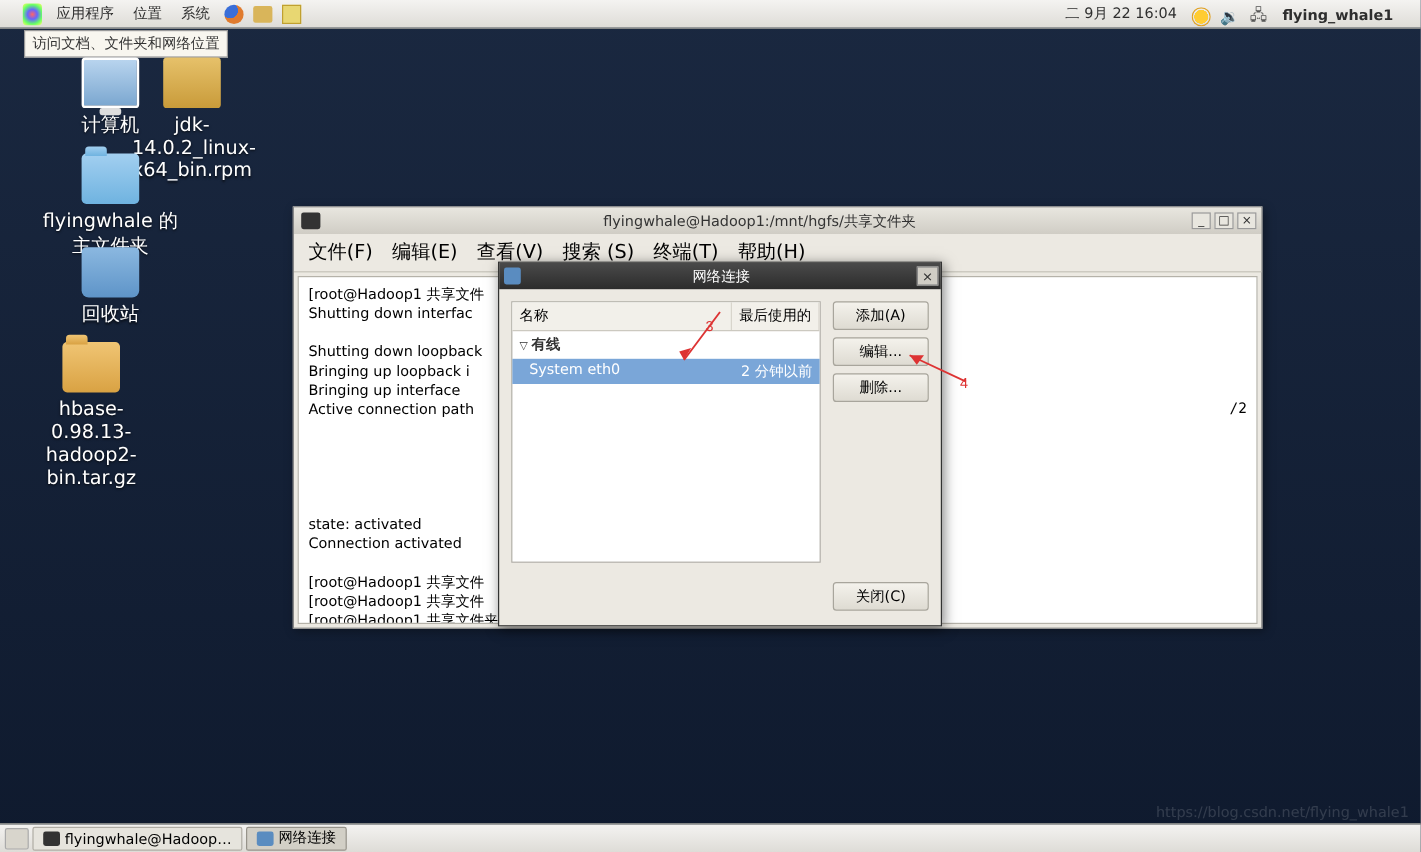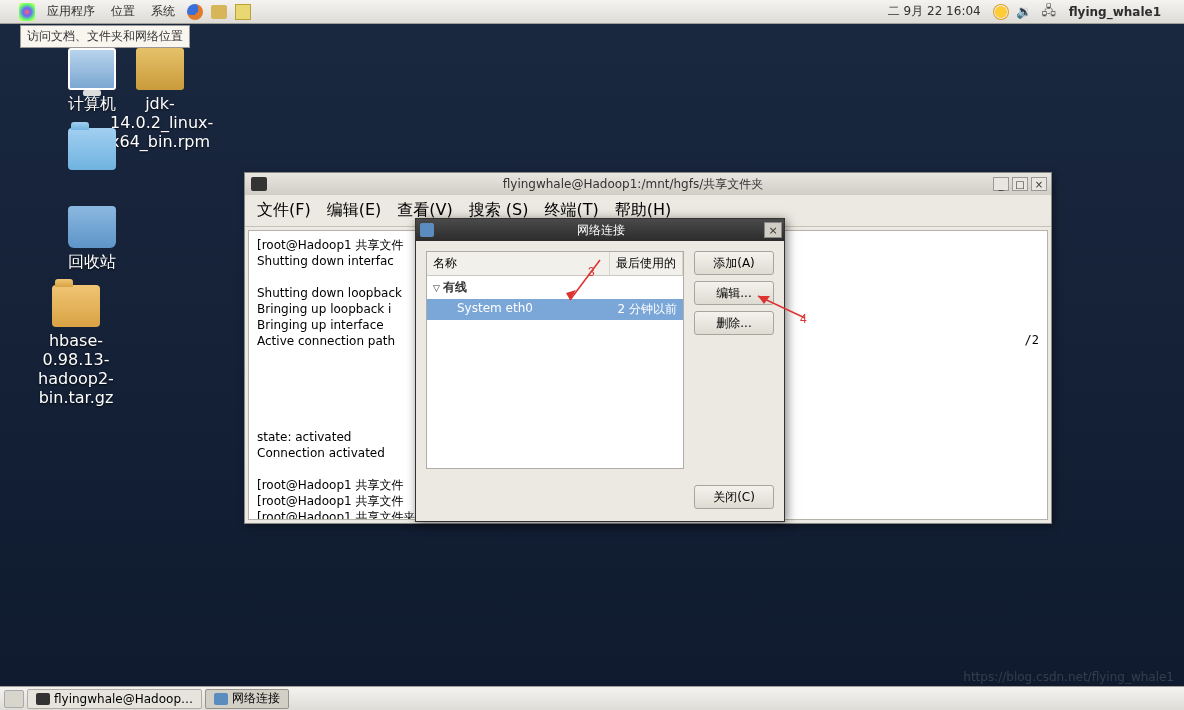--- a/index.html
+++ b/index.html
@@ -1,21 +1,21 @@
 <!DOCTYPE html>
 <html><head>
 <meta charset="utf-8">
 <style>
 * { margin:0; padding:0; box-sizing:border-box; font-family:"DejaVu Sans","WenQuanYi Micro Hei",sans-serif; }
 body { width:1184px; height:710px; background:linear-gradient(to bottom,#1a2840 0%,#0f1a2e 100%); overflow:hidden; position:relative; }
 
 
 .top-panel { height:24px; background:linear-gradient(to bottom,#f4f3f1 0%,#dedcd7 100%); border-bottom:1px solid #a0a099; display:flex; align-items:center; padding:0 19px; font-size:12px; color:#2e2e2e; }
 .top-panel .left, .top-panel .right { display:flex; align-items:center; gap:8px; }
-.top-panel .right { margin-left:auto; }
+.top-panel .right { margin-left:auto;align-items:flex-end; }
 .top-panel .menu-item { padding:2px 4px; cursor:pointer; }
 .top-panel .icon { width:16px; height:16px; display:inline-flex; align-items:center; justify-content:center; }
 .app-icon { width:18px; height:18px; background:radial-gradient(circle,#f66,#66f,#6f6,#ff6); border-radius:3px; }
 .ff-icon { width:16px; height:16px; background:radial-gradient(circle at 30% 30%,#3a6ed8 40%,#e07b2e 42%); border-radius:50%; }
 .fm-icon { width:18px; height:14px; background:#d9b55a; border-radius:2px; position:relative; }
 .note-icon { width:16px; height:16px; background:#e8d772; border:1px solid #c0a030; }
 .sun-icon { width:16px; height:16px; background:radial-gradient(circle,#ffcc33 50%,transparent 52%); border-radius:50%; box-shadow:0 0 0 1px #e0a020 inset; }
 .vol-icon, .net-icon { font-size:13px; color:#555; }
 
 .tooltip-bubble { position:absolute; top:25px; left:20px; background:#f8f6ef; border:1px solid #999; padding:2px 6px; font-size:12px; color:#333; }
@@ -49,21 +49,21 @@
 .net-title .nt-icon { width:14px; height:14px; background:#5a8cc0; margin:0 4px; border-radius:2px; }
 .net-title .nt-text { flex:1; text-align:center; }
 .net-title .nt-close { width:18px; height:16px; background:#d0cdc5; color:#333; border:1px solid #888; display:flex; align-items:center; justify-content:center; margin-right:2px; cursor:pointer; font-size:11px; }
 .net-body { padding:10px; display:flex; gap:10px; }
 .conn-list { flex:1; background:#fff; border:1px solid #b0ada5; height:218px; display:flex; flex-direction:column; }
 .list-header { display:flex; font-size:12px; background:#f2f0ea; border-bottom:1px solid #ccc9c0; }
 .list-header .col { padding:3px 6px; border-right:1px solid #d8d5cc; }
 .col-name { flex:1; }
 .list-group { font-size:12px; padding:3px 6px; color:#333; }
 .list-group .tri { display:inline-block; transform:rotate(0); margin-right:3px; font-size:9px; }
-.list-row { display:flex; background:#7aa6d8; color:#fff; font-size:12px; padding:2px 6px 2px 30px; }
+.list-row { display:flex; background:#7aa6d8; color:#fff; font-size:12px; padding:2px 6px 2px 14px; }
 .list-row .r-name { flex:1; }
 .net-btns { display:flex; flex-direction:column; gap:6px; }
 .gbtn { width:80px; height:24px; background:linear-gradient(#f4f2ec,#dedbd2); border:1px solid #a8a59c; border-radius:3px; font-size:12px; cursor:pointer; }
 .net-footer { display:flex; justify-content:flex-end; padding:6px 10px 12px; }
 
 
 .arrow3 { position:absolute; left:560px; top:255px; pointer-events:none; }
 .arrow4 { position:absolute; left:750px; top:288px; pointer-events:none; }
 .ann-label { position:absolute; color:#d33; font-size:12px; font-family:sans-serif; }
 
@@ -111,20 +111,21 @@
 <div class="desktop-icon" style="left:48px; top:48px;">
   <div class="glyph monitor"></div>
   <div>计算机</div>
 </div>
 <div class="desktop-icon" style="left:110px; top:48px; width:100px;">
   <div class="glyph archive"></div>
   <div>jdk-14.0.2_linux-x64_bin.rpm</div>
 </div>
 <div class="desktop-icon" style="left:33px; top:128px; width:118px;">
   <div class="glyph folder"></div>
+  <div>flyingwhale 的主文件夹</div>
 </div>
 <div class="desktop-icon" style="left:48px; top:206px;">
   <div class="glyph trash"></div>
   <div>回收站</div>
 </div>
 <div class="desktop-icon" style="left:17px; top:285px; width:118px;">
   <div class="glyph folder orange"></div>
   <div>hbase-0.98.13-hadoop2-bin.tar.gz</div>
 </div>
 

